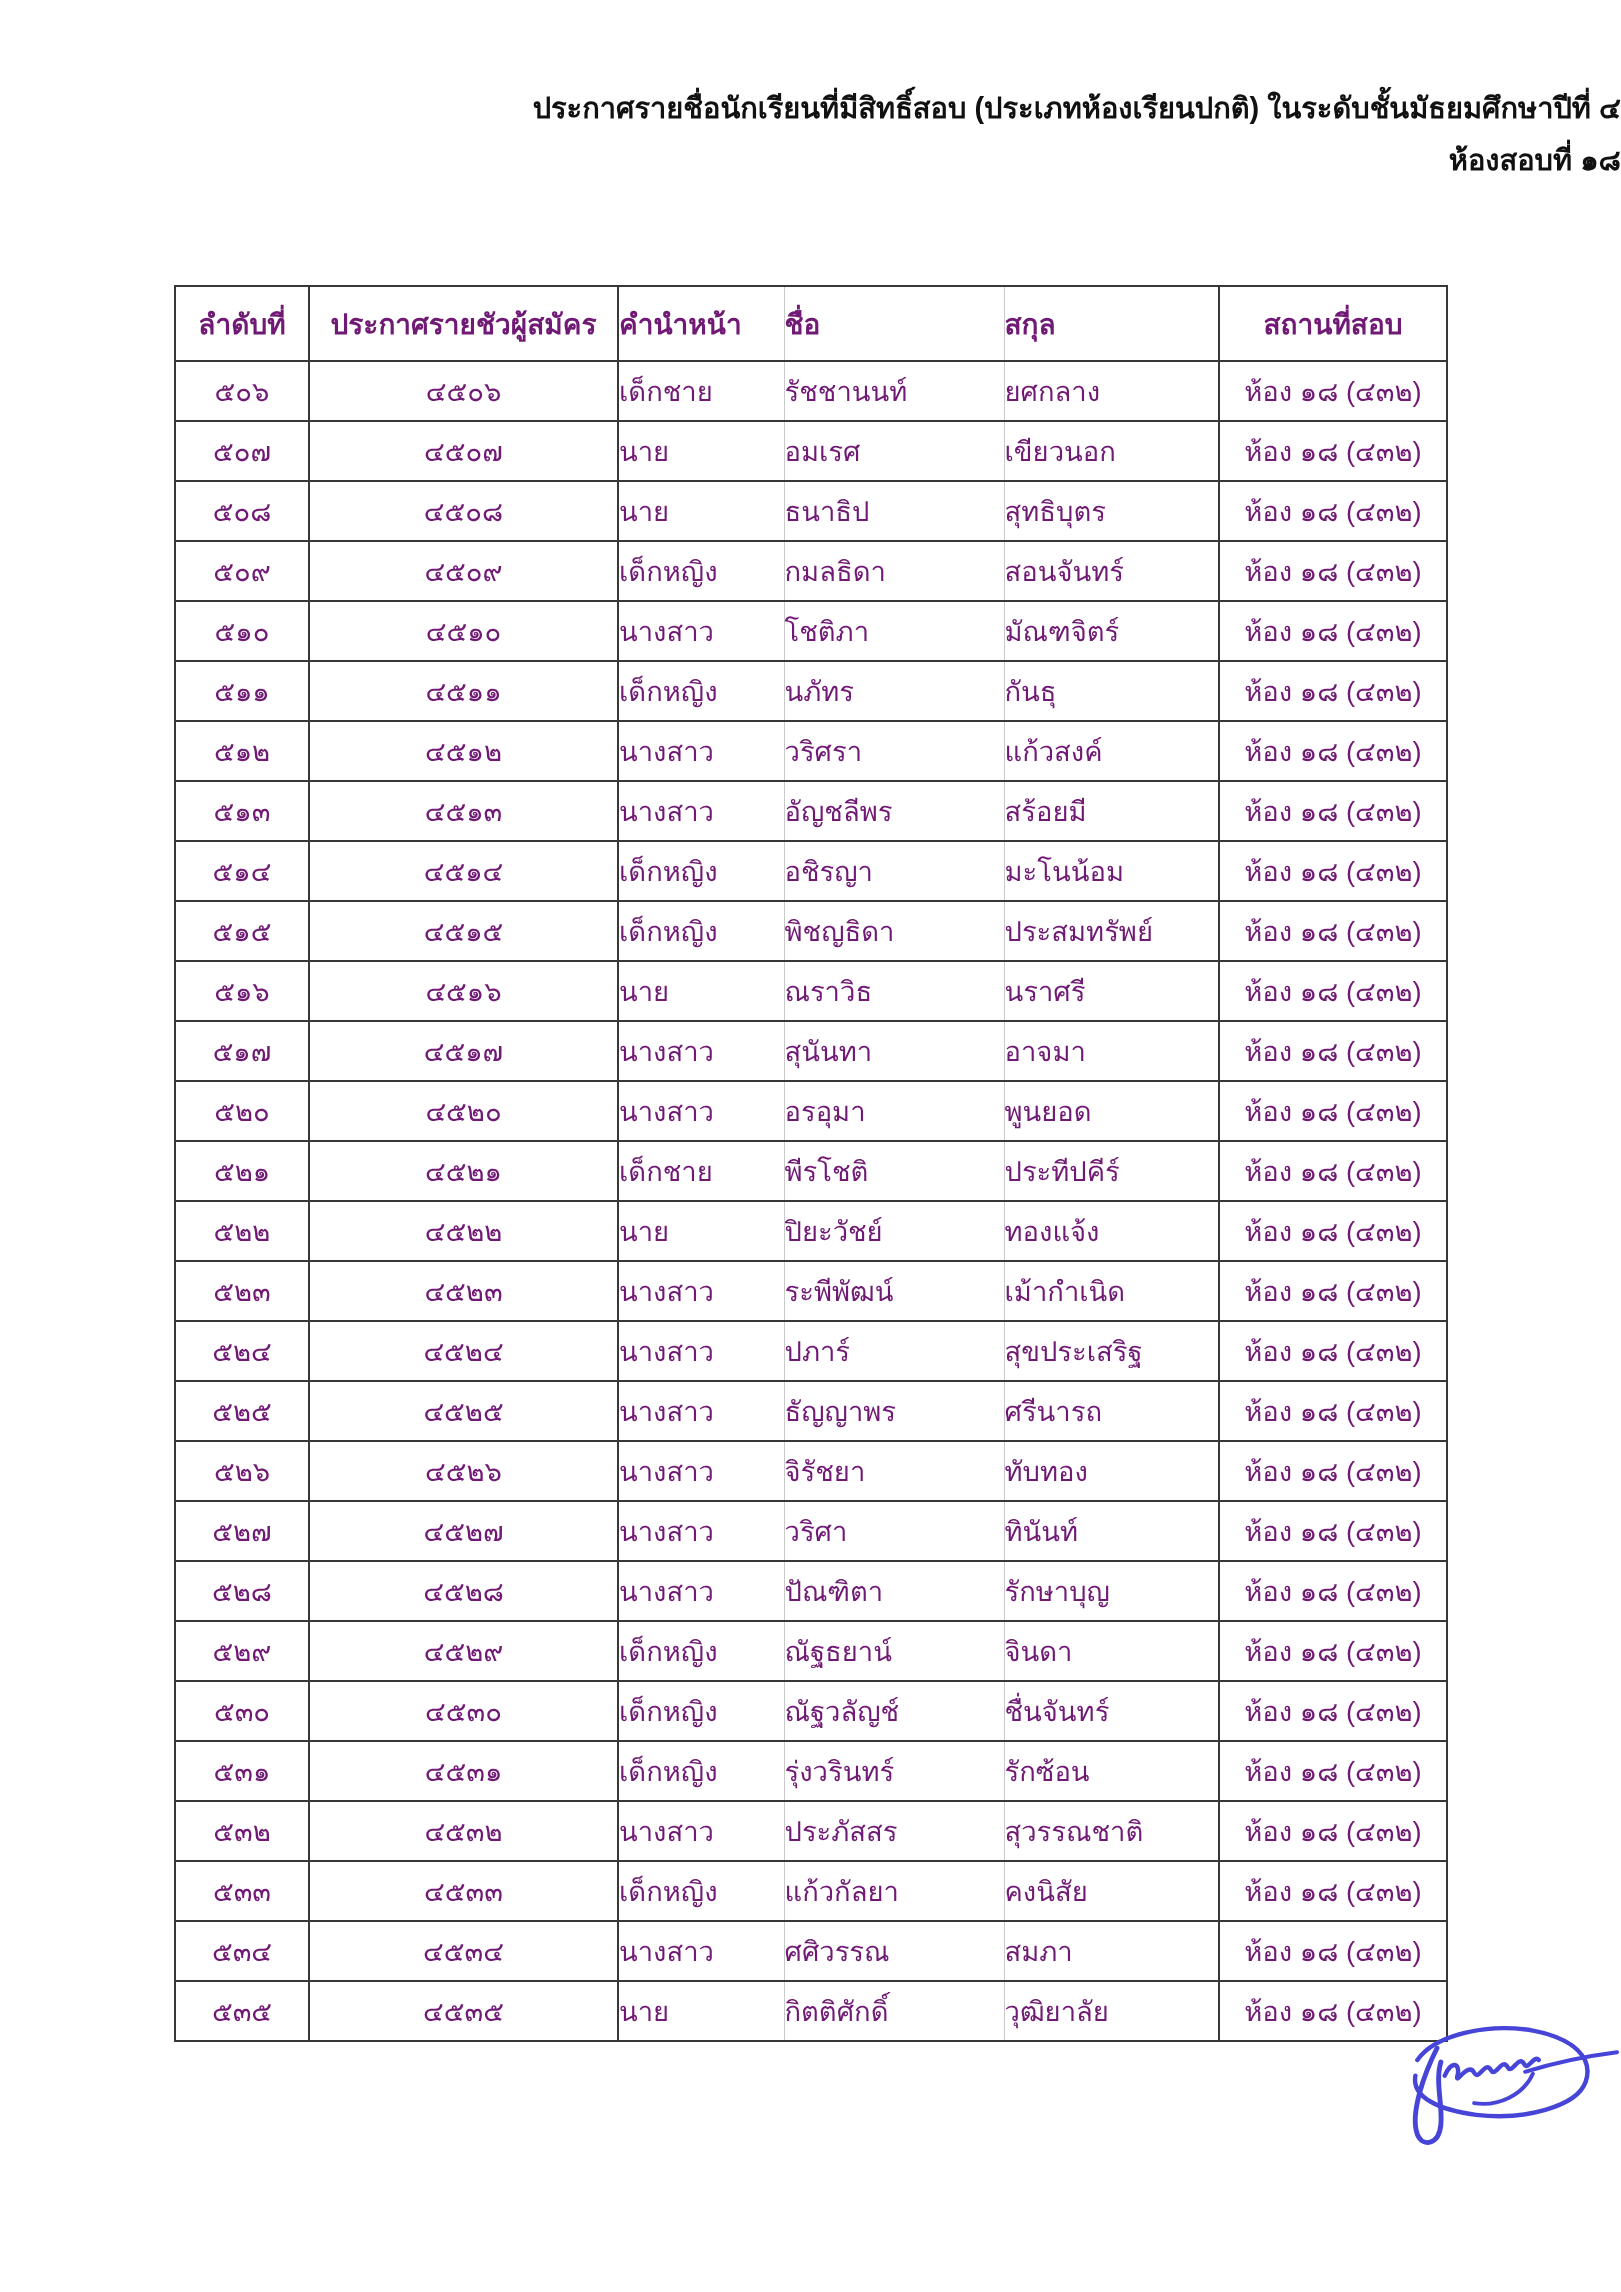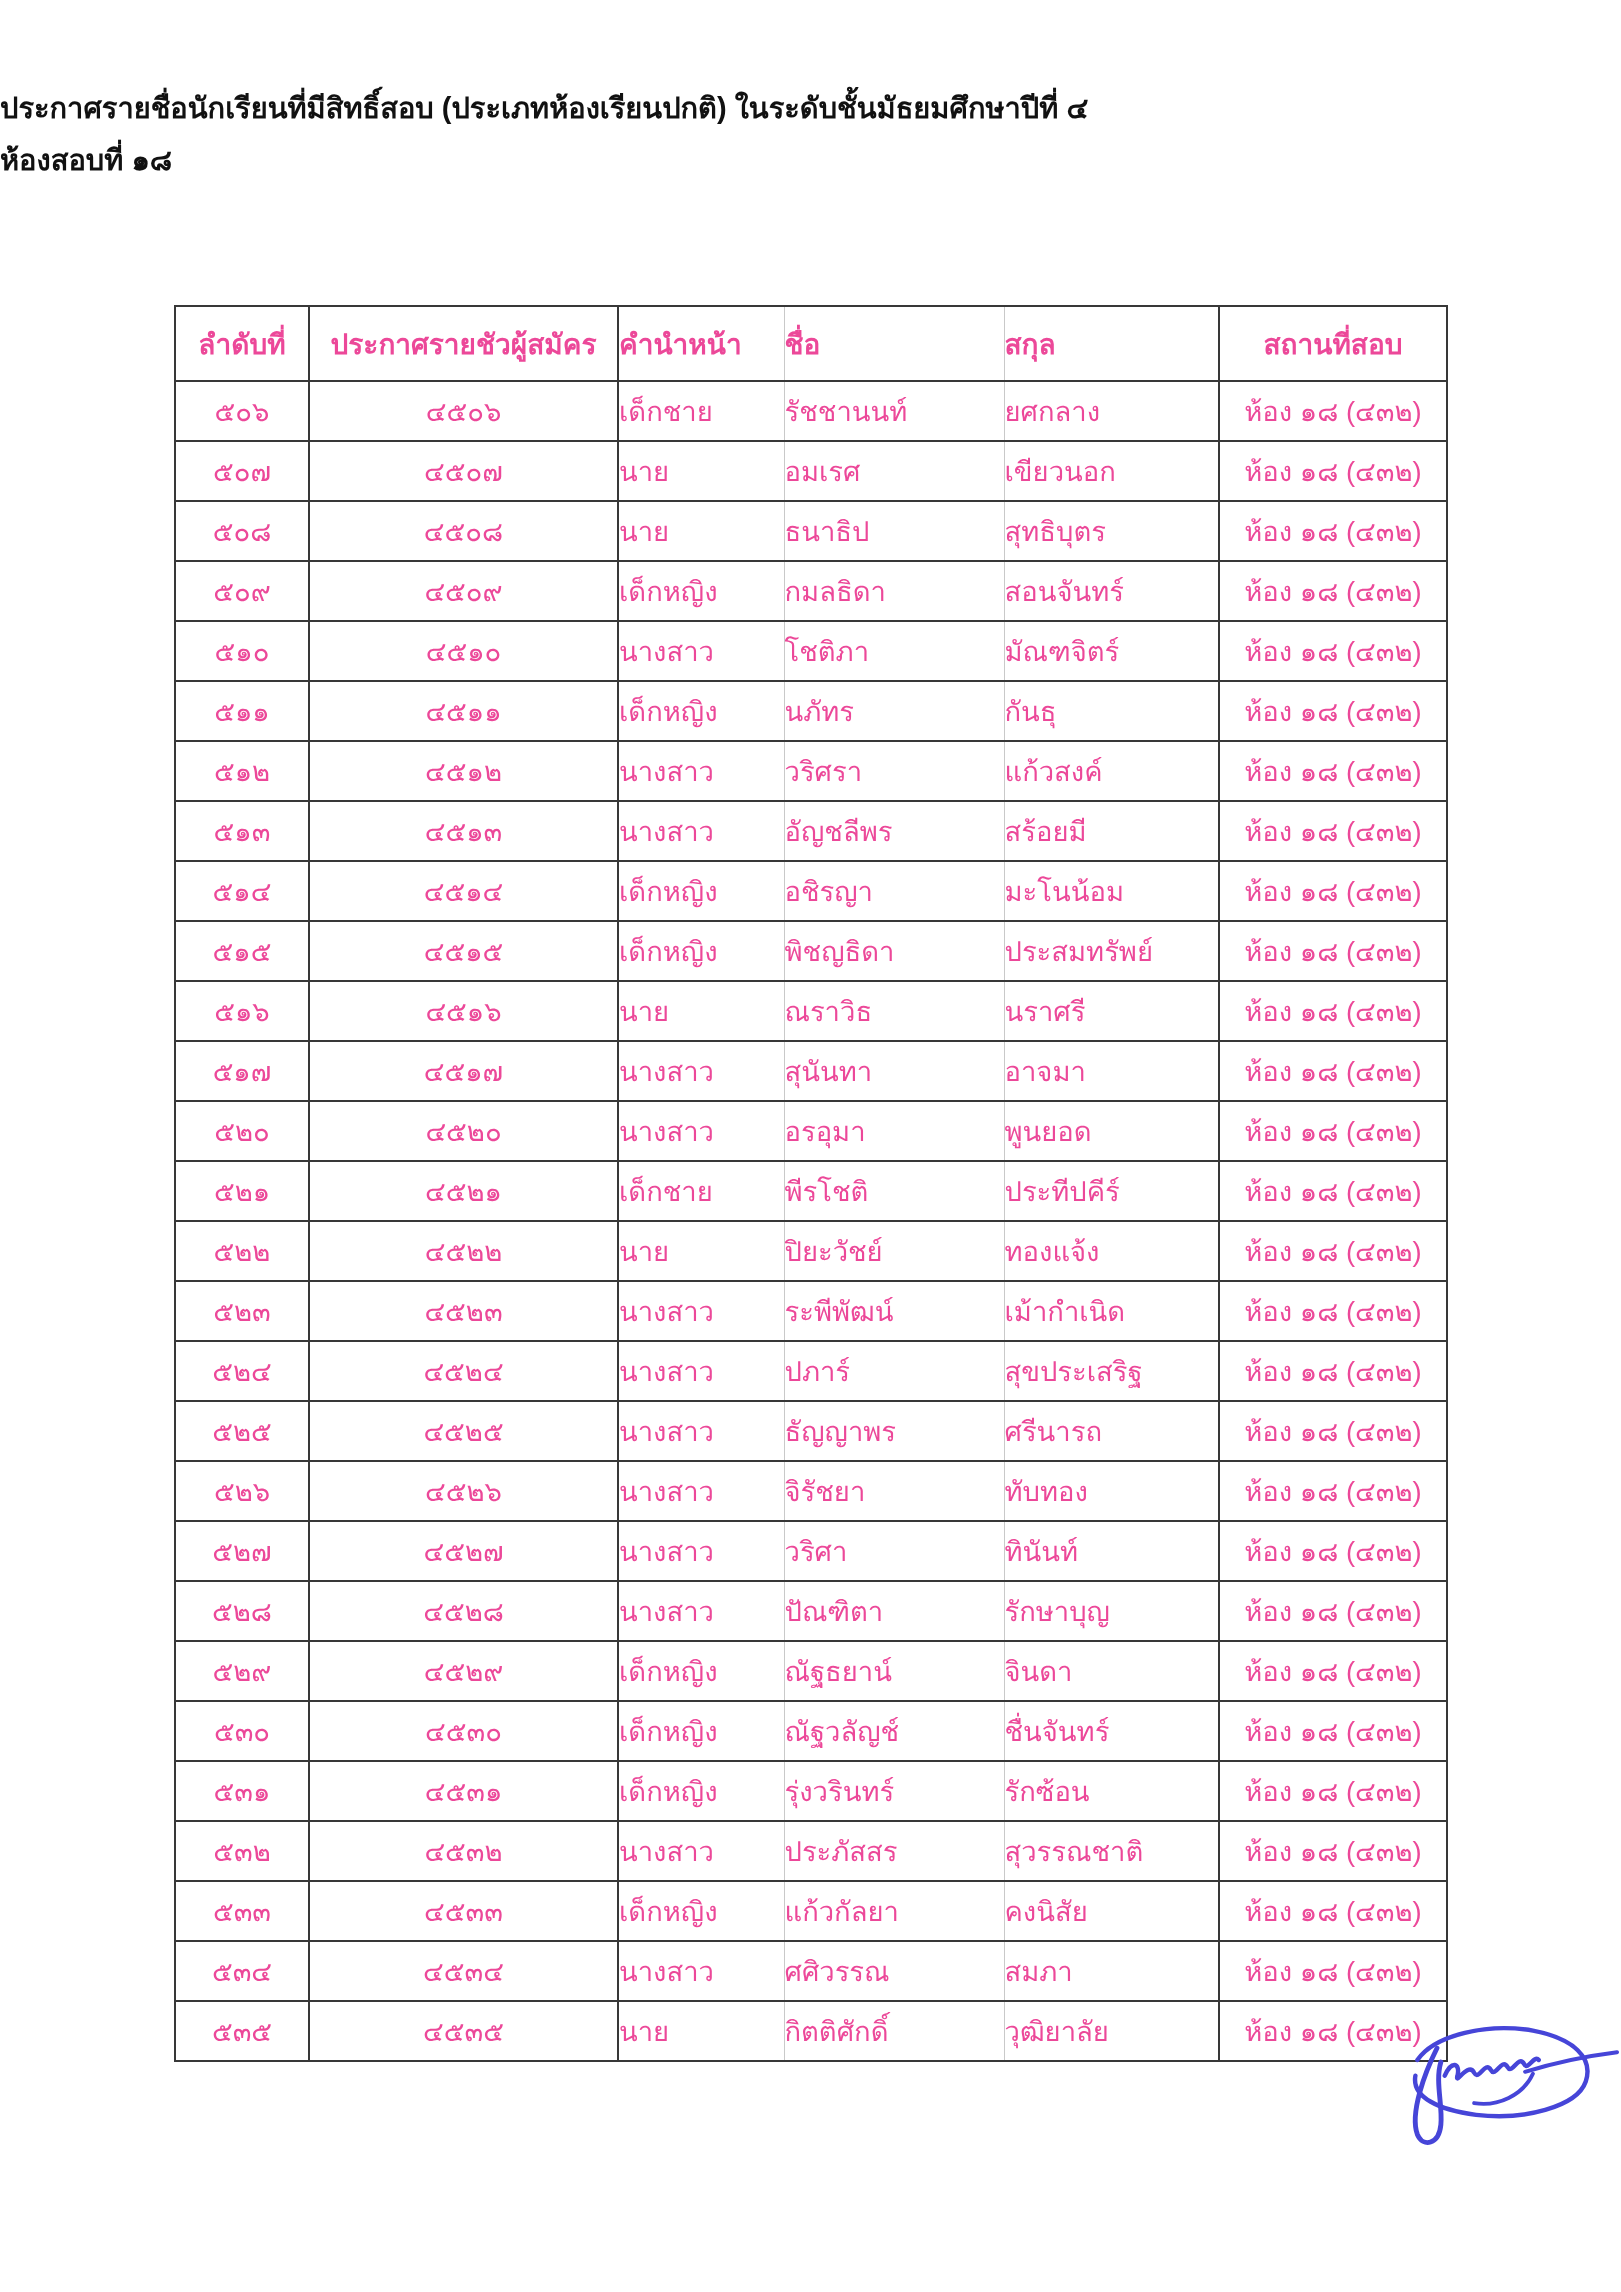--- a/index.html
+++ b/index.html
@@ -2,26 +2,26 @@
 <html><head>
 <meta charset="utf-8">
 <style>
   html,body{margin:0;padding:0;}
   body{
     width:1621px;height:2293px;position:relative;background:#ffffff;
     font-family:"Liberation Sans",sans-serif;color:#121212;overflow:hidden;
   }
   .doc-title{
     position:absolute;top:82px;left:0;width:1621px;
-    text-align:left;font-weight:700;font-size:29px;line-height:52px;color:#111;
+    text-align:right;font-weight:700;font-size:29px;line-height:52px;color:#111;
   }
   .exam-table{
     position:absolute;left:174px;top:285px;width:1271px;
     border-collapse:collapse;table-layout:fixed;
-    font-size:27.4px;color:#ec4899;margin-top:20px;
+    font-size:27.4px;color:#701a75;
   }
   .exam-table col.c1{width:134px}
   .exam-table col.c2{width:309px}
   .exam-table col.c3{width:166px}
   .exam-table col.c4{width:220px}
   .exam-table col.c5{width:215px}
   .exam-table col.c6{width:228px}
   .exam-table th,.exam-table td{
     border:2px solid #383838;
     padding:0;vertical-align:middle;font-weight:400;

